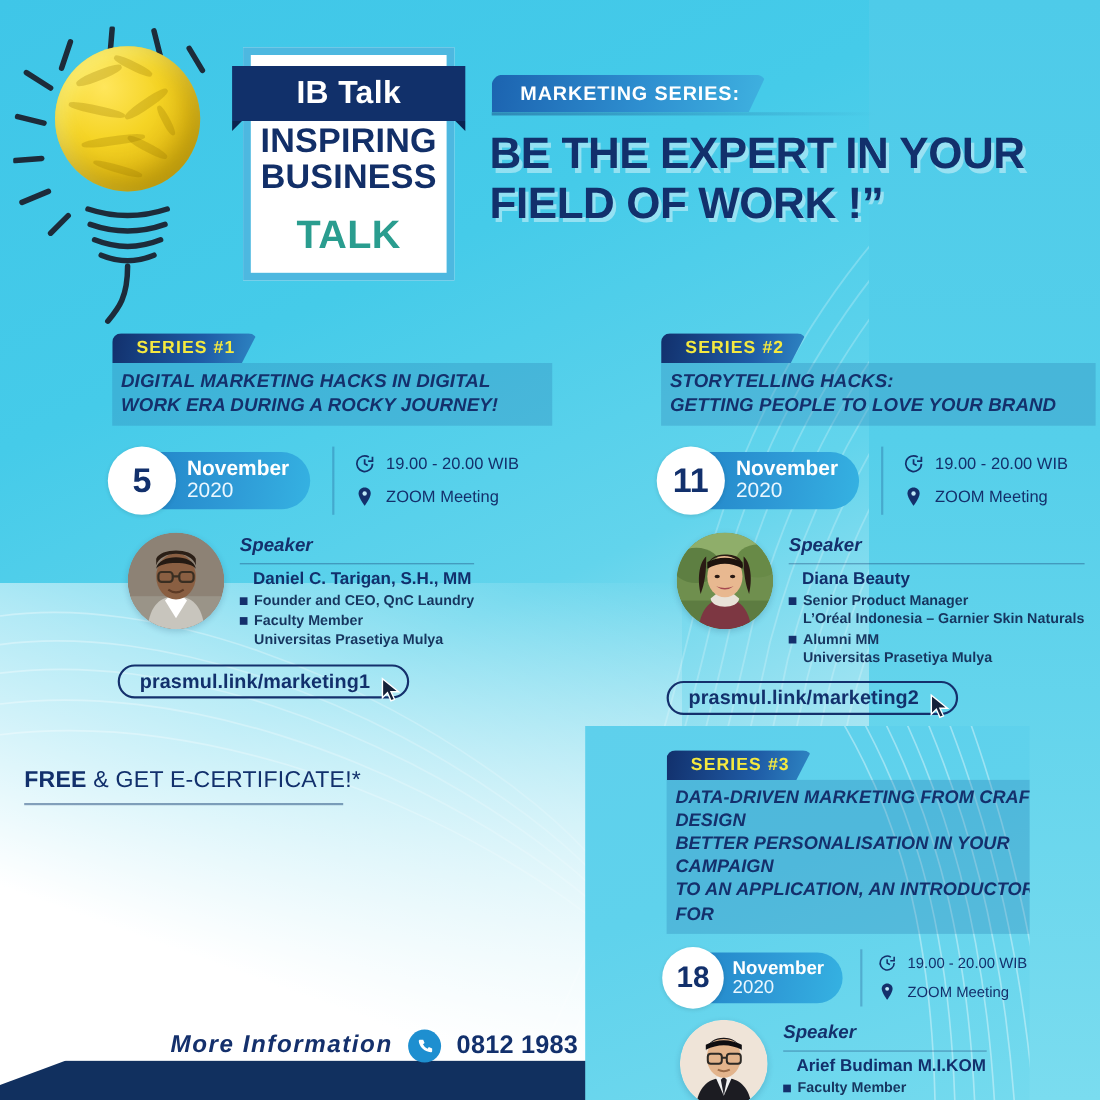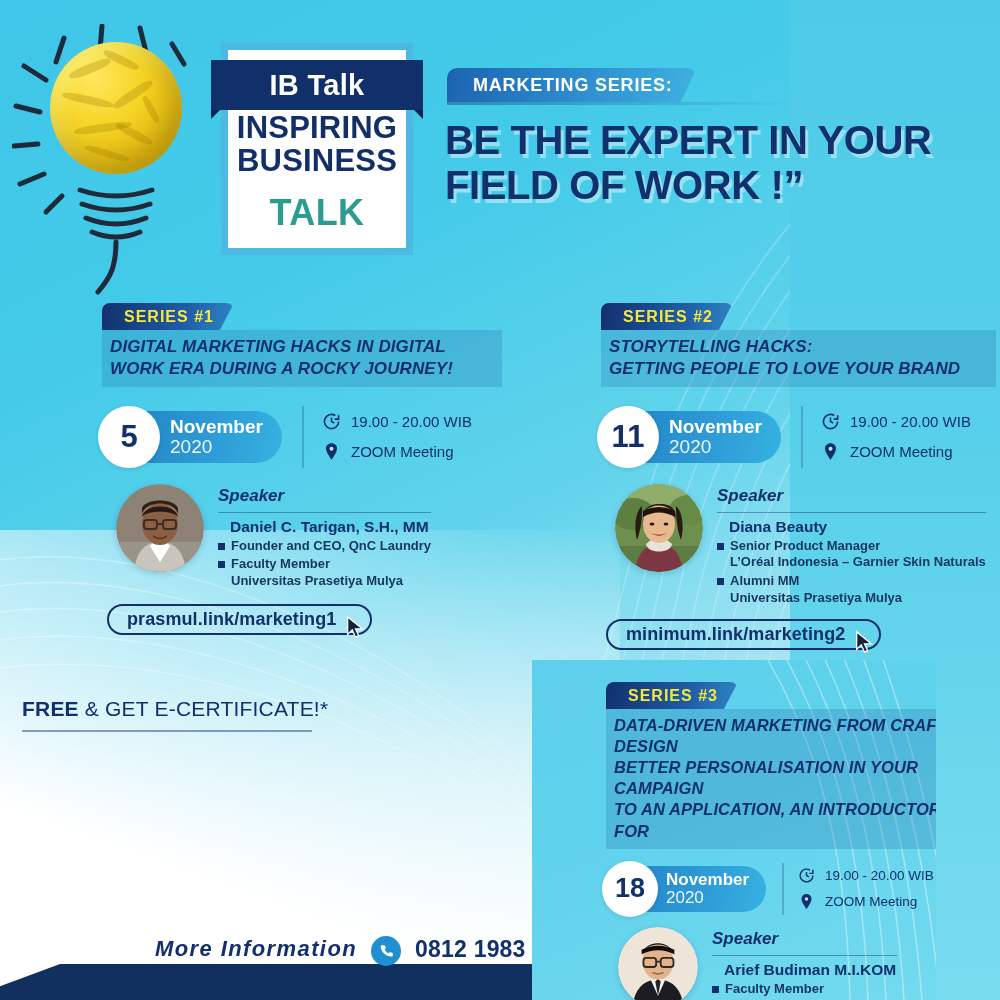--- a/index.html
+++ b/index.html
@@ -430,21 +430,21 @@
           <div class="bullet-item">
             <span class="sq"></span>
             <span>Alumni MM</span>
           </div>
           <div class="bullet-sub">Universitas Prasetiya Mulya</div>
         </div>
       </div>
     </div>
     <div style="margin-top:12px; margin-left:5px;">
       <span class="url-pill">
-        <span>minimum.link/marketing2</span>
+        <span>prasmul.link/marketing2</span>
         <svg class="cursor-ico" viewBox="0 0 24 26">
           <path d="M4 2 L4 21 L9 16 L12.5 24 L16 22.5 L12.5 15 L20 15 Z" fill="#15223a" stroke="#ffffff" stroke-width="1.4"></path>
         </svg>
       </span>
     </div>
   </div>
 
   <div class="free-block">
     <div class="free-head">
       <b>FREE</b><span> &amp; GET E-CERTIFICATE!*</span>

